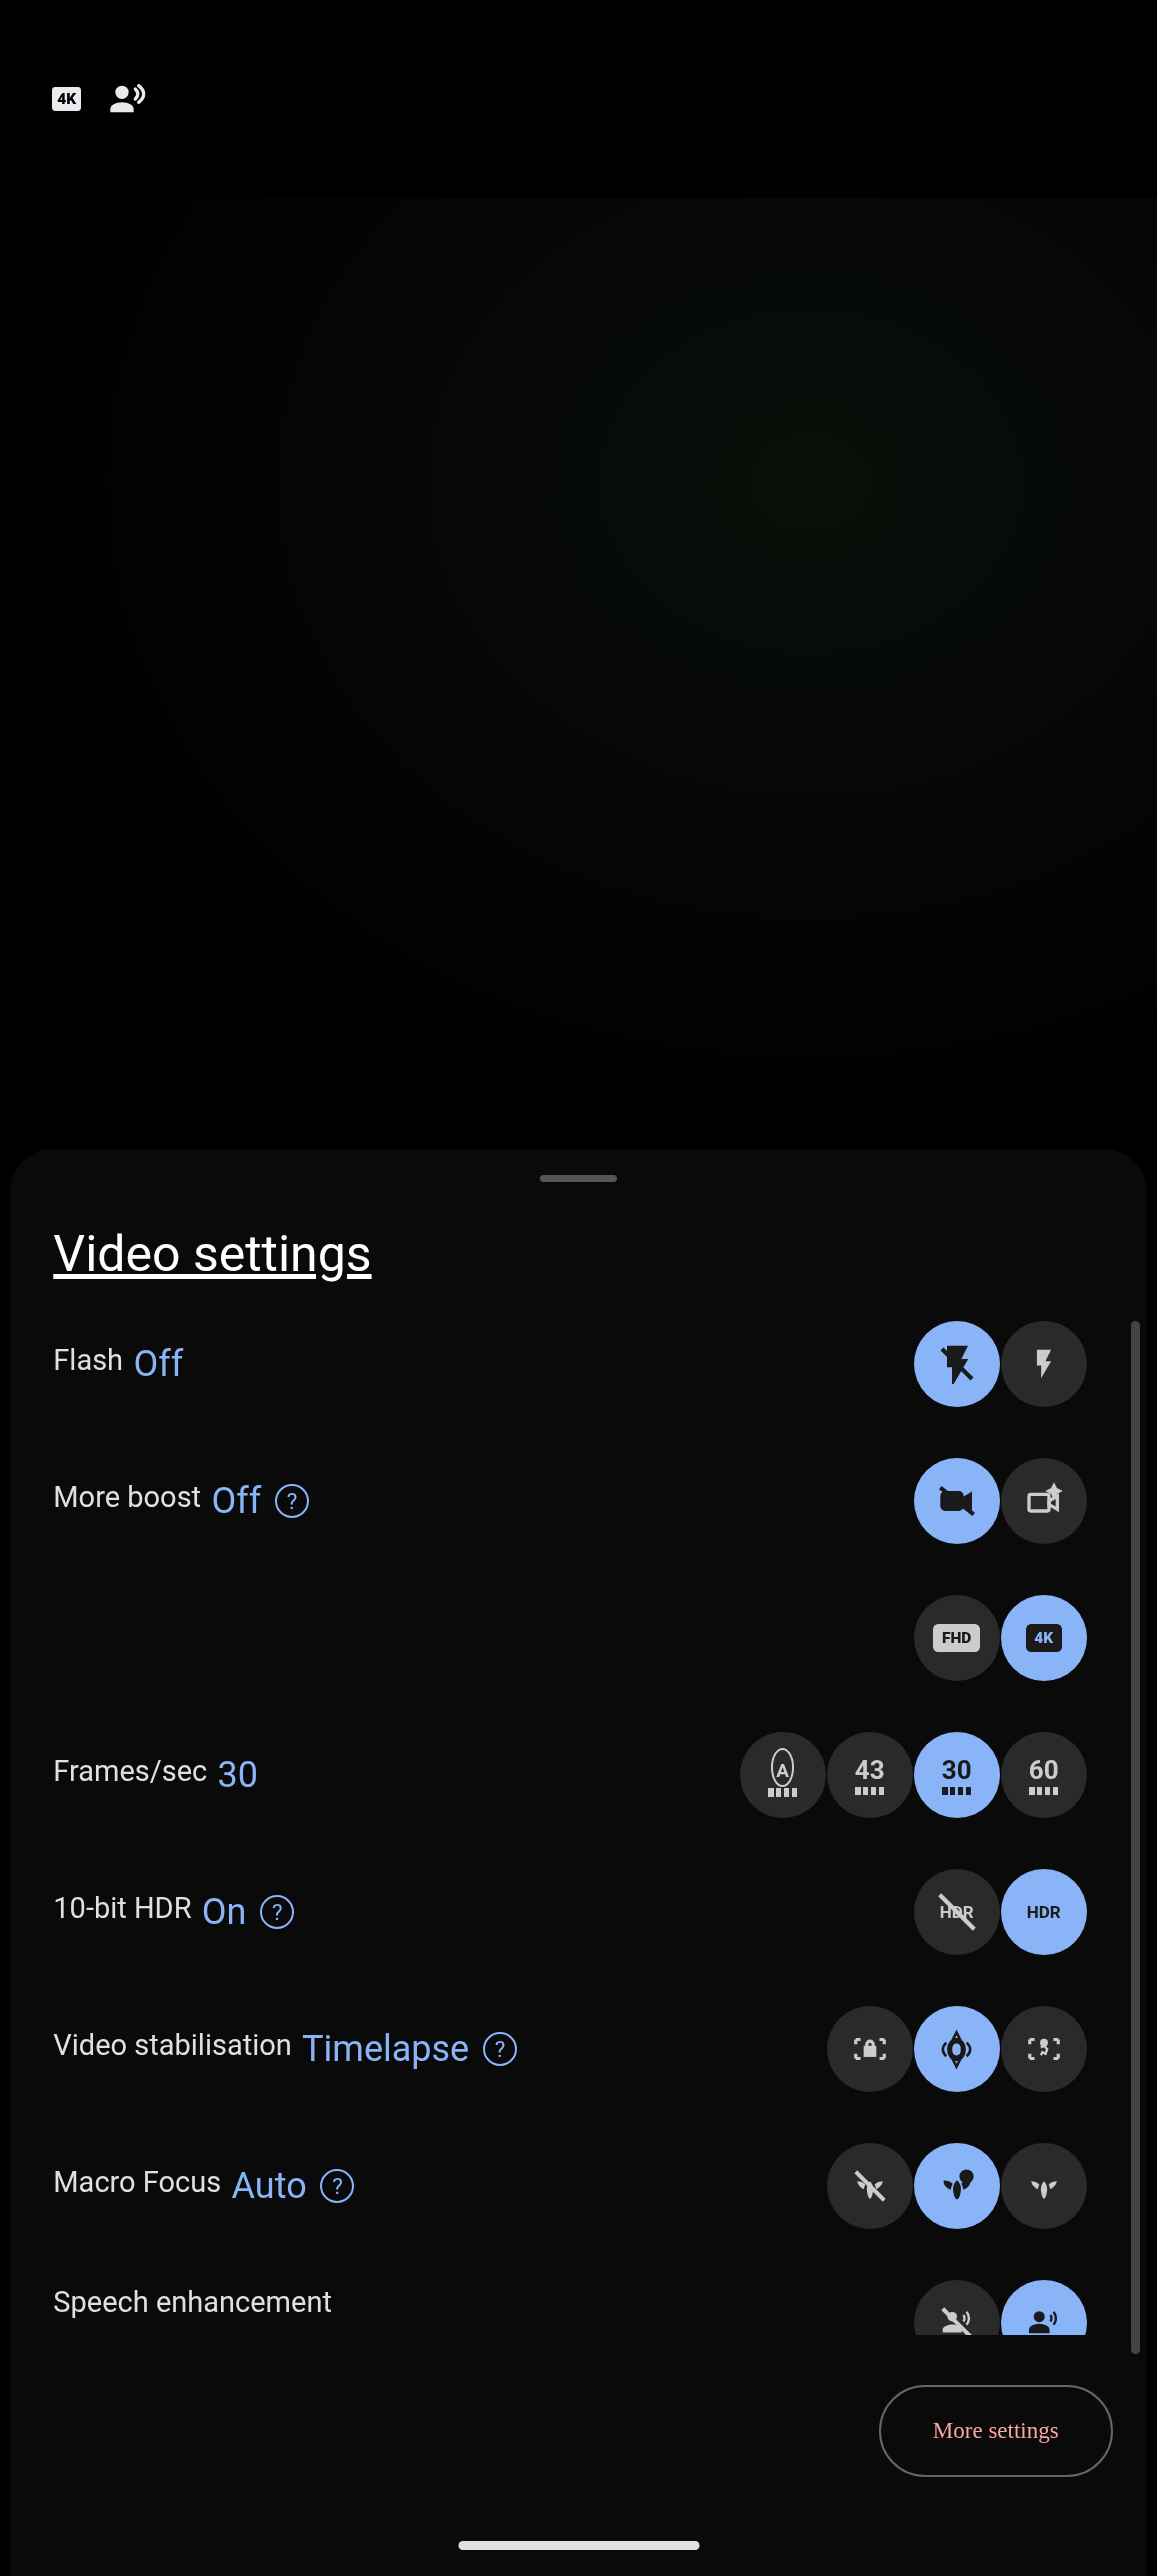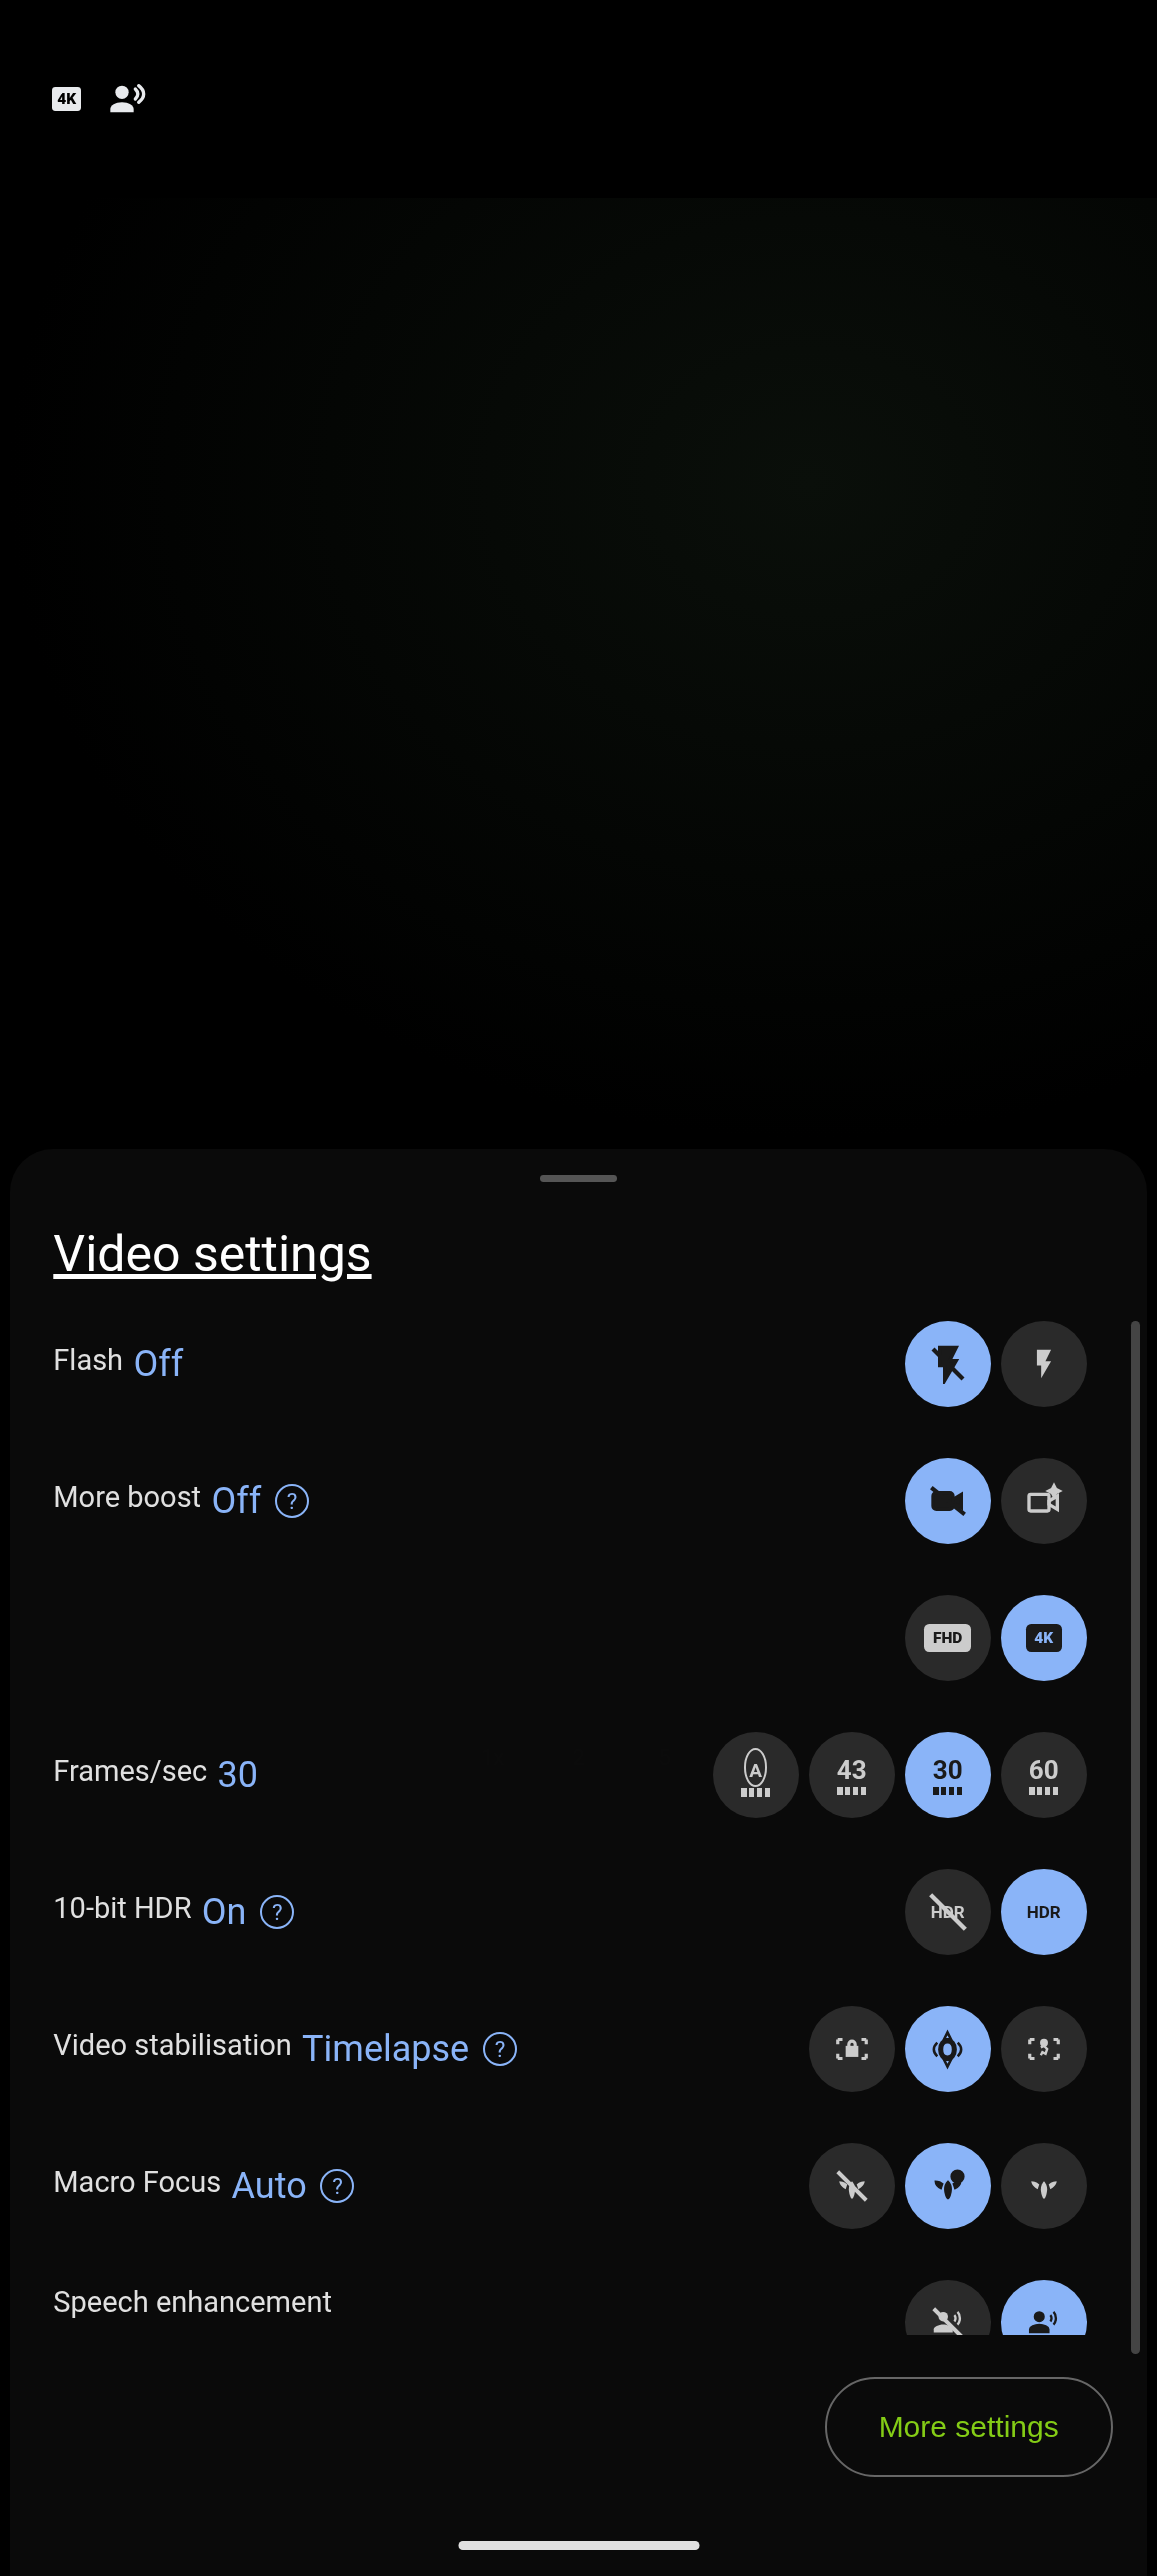--- a/index.html
+++ b/index.html
@@ -218,21 +218,21 @@
       border-radius: 50%;
       display: flex;
       align-items: center;
       justify-content: center;
       font-size: 22.4px;
       color: #8ab4f8;
     }
     
     .option-buttons {
       display: flex;
-      gap: 10px;
+      gap: 1px;
     }
     
     .option-btn {
       width: 86px;
       height: 86px;
       border-radius: 50%;
       background: #2a2a2a;
       display: flex;
       align-items: center;
       justify-content: center;
@@ -279,23 +279,24 @@
       background: #1a1a1a;
     }
     
     .more-settings-btn {
       position: absolute;
       bottom: 99px;
       right: 34px;
       padding: 31px 52px;
       border: 2.6px solid #666;
       border-radius: 69px;
-      font-size: 30px;
-      color: #84cc16;
+      font-size: 23px;
+      color: #fca5a5;
       background: transparent;
+      font-family: Liberation Serif, serif;
     }
     
     .nav-bar {
       position: absolute;
       bottom: 26px;
       left: 50%;
       transform: translateX(-50%);
       width: 241px;
       height: 8.6px;
       background: #e0e0e0;

